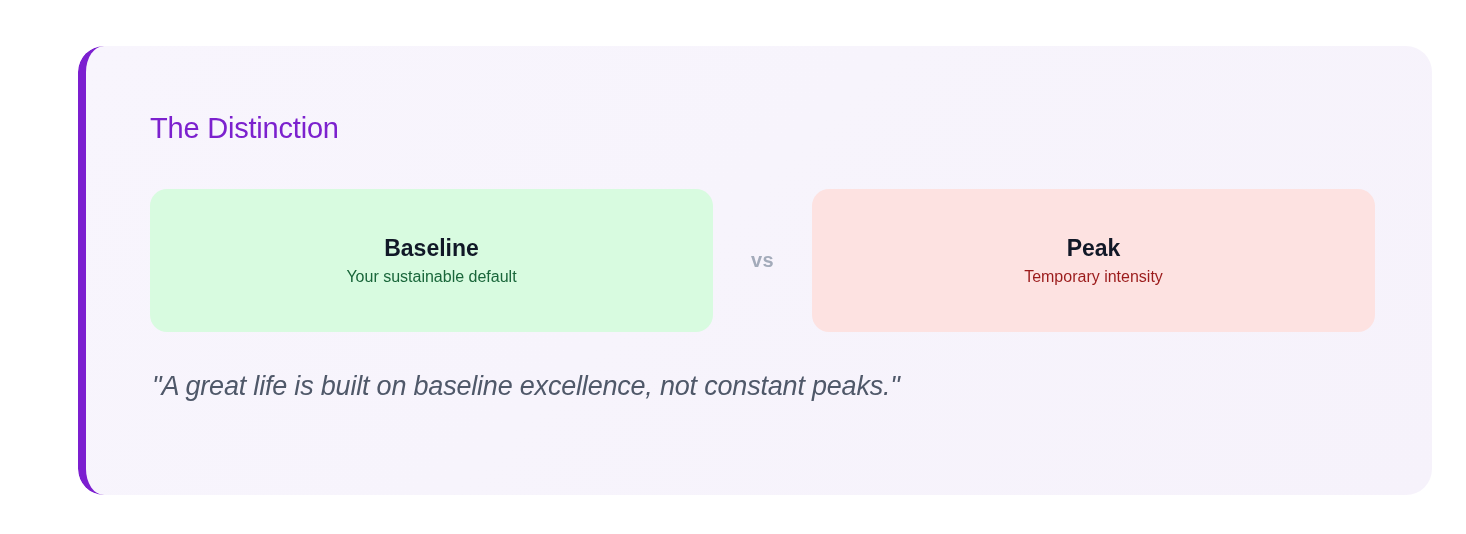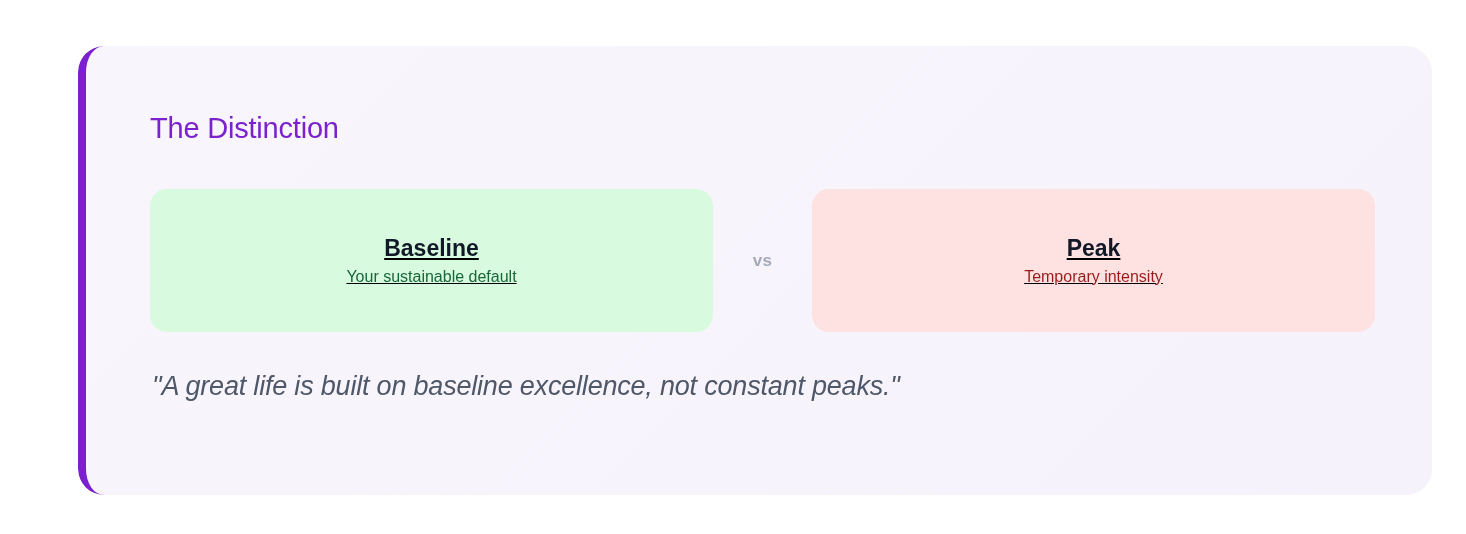--- a/index.html
+++ b/index.html
@@ -84,21 +84,20 @@
   .compare-box {
     flex: 0 0 563px;
     width: 563px;
     height: 143px;
     border-radius: 17px;
     display: flex;
     flex-direction: column;
     align-items: center;
     justify-content: center;
     box-sizing: border-box;
-    text-decoration: underline;
   }
 
   .compare-box.baseline { background: #d8fbe0; }
   .compare-box.peak     { background: #fde2e1; }
 
   .box-title {
     font-size: 23px;
     font-weight: bold;
     color: #111827;
     line-height: 1.15;
@@ -110,21 +109,21 @@
     line-height: 1.15;
   }
   .compare-box.baseline .box-sub { color: #19663a; }
   .compare-box.peak .box-sub     { color: #9b1b1b; }
 
   .vs-divider {
     flex: 1 1 auto;
     display: flex;
     align-items: center;
     justify-content: center;
-    font-size: 17px;
+    font-size: 20px;
     font-weight: bold;
     color: #a3abba;
     letter-spacing: 0.3px;
   }
 
   
   .quote {
     position: absolute;
     left: 2px;
     top: 324px;

